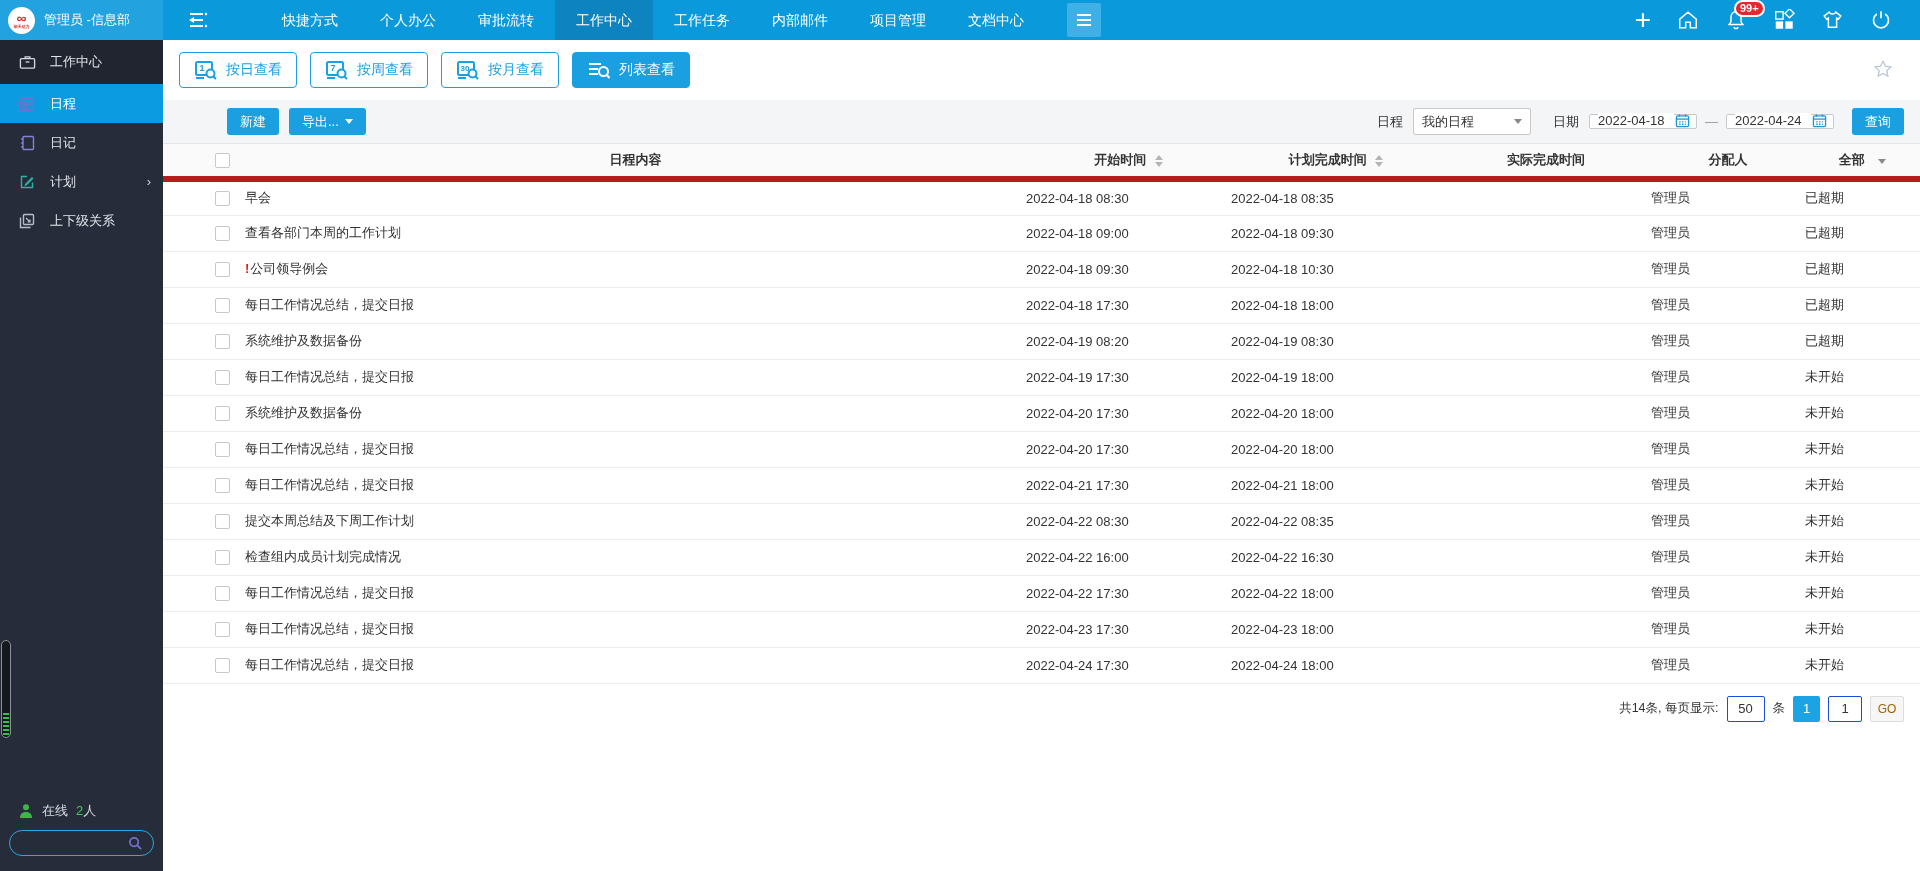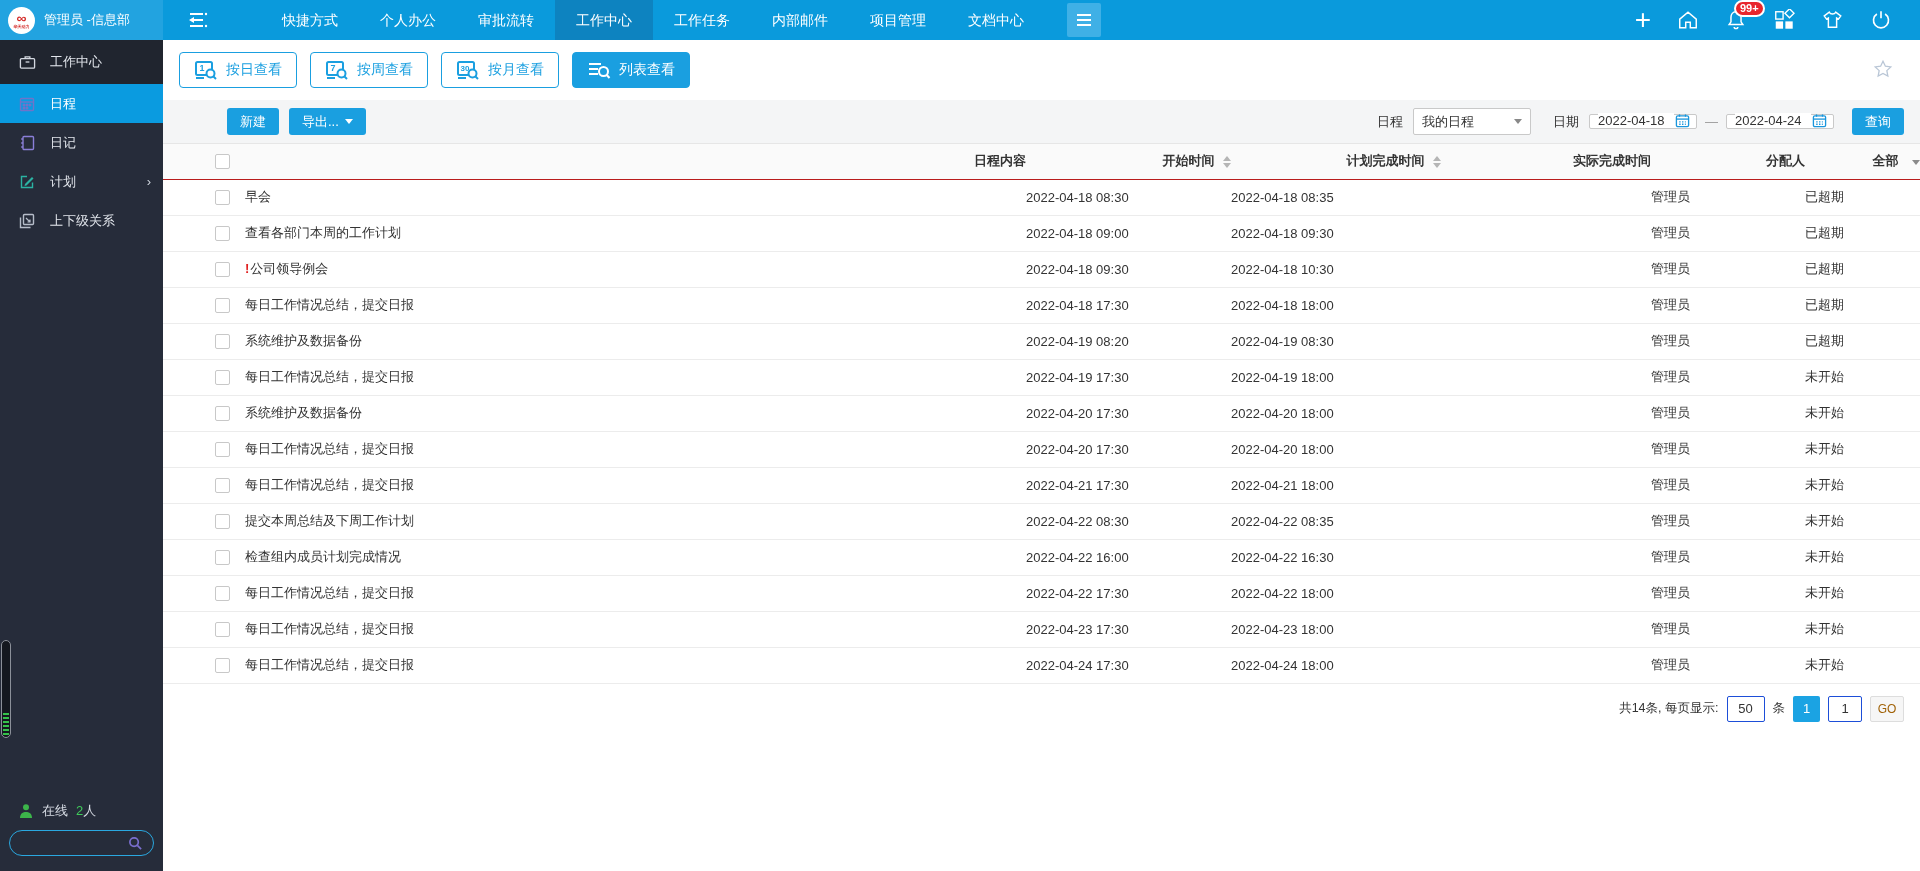--- a/index.html
+++ b/index.html
@@ -90,22 +90,22 @@
     font-family:"Liberation Sans","DejaVu Sans",sans-serif; }
   .date-box .cal { margin-left:auto; cursor:pointer; }
   .date-dash { color:#999; margin:0 -2px; }
 
   
   table.sched { width:100%; border-collapse:collapse; table-layout:fixed; }
   .sched col.c-cb { width:82px; } .sched col.c-content { width:781px; }
   .sched col.c-start { width:205px; } .sched col.c-plan { width:210px; }
   .sched col.c-actual { width:210px; } .sched col.c-assignee { width:154px; }
   .sched col.c-status { width:115px; }
-  .sched th { height:35px; background:#fafafa; border-bottom:1px solid #b91c1c;
-    font-size:13px; color:#333; text-align:right; font-weight:bold; }
+  .sched th { height:35px; background:#fafafa; border-bottom:6px solid #b91c1c;
+    font-size:13px; color:#333; text-align:center; font-weight:bold; }
   .sched td { height:36px; border-bottom:1px solid #ececec; font-size:13px;
     color:#333; }
   .cb { width:15px; height:15px; border:1px solid #c8c8c8; border-radius:2px;
     background:#fff; margin-left:52px; display:block; cursor:pointer; }
   .sort-ico { display:inline-flex; flex-direction:column; gap:2px; margin-left:5px;
     vertical-align:middle; cursor:pointer; }
   .tri-up { width:0; height:0; border-left:4px solid transparent; border-right:4px solid transparent;
     border-bottom:5px solid #b5b5b5; }
   .tri-dn { width:0; height:0; border-left:4px solid transparent; border-right:4px solid transparent;
     border-top:5px solid #b5b5b5; }

